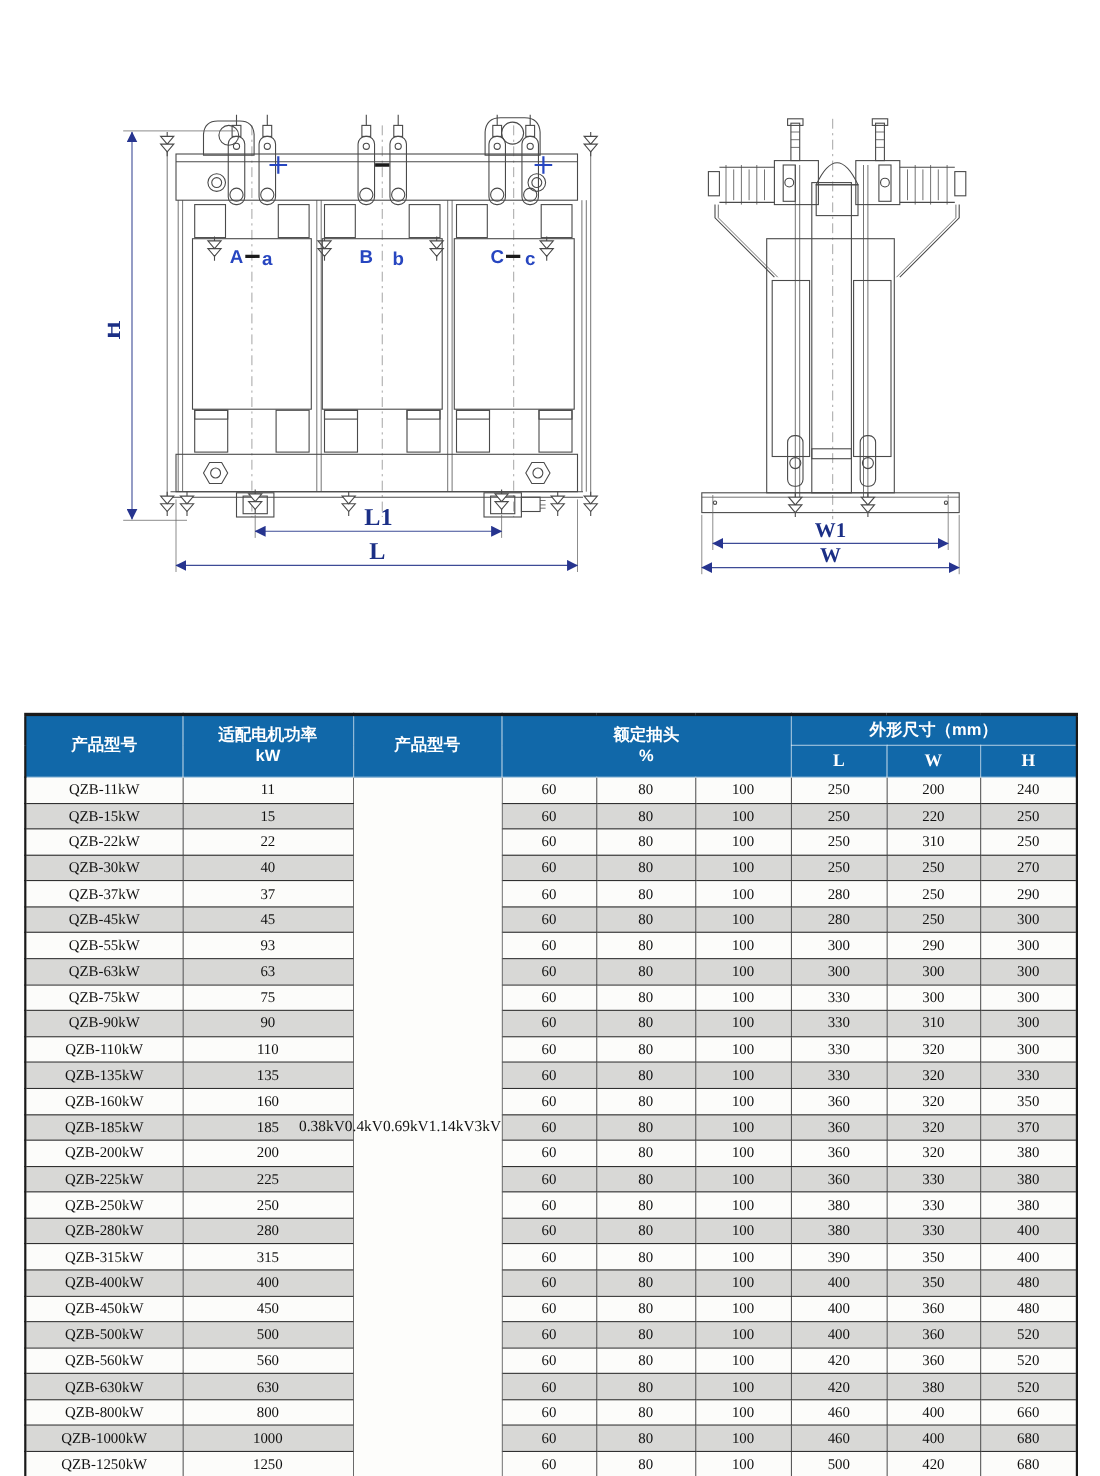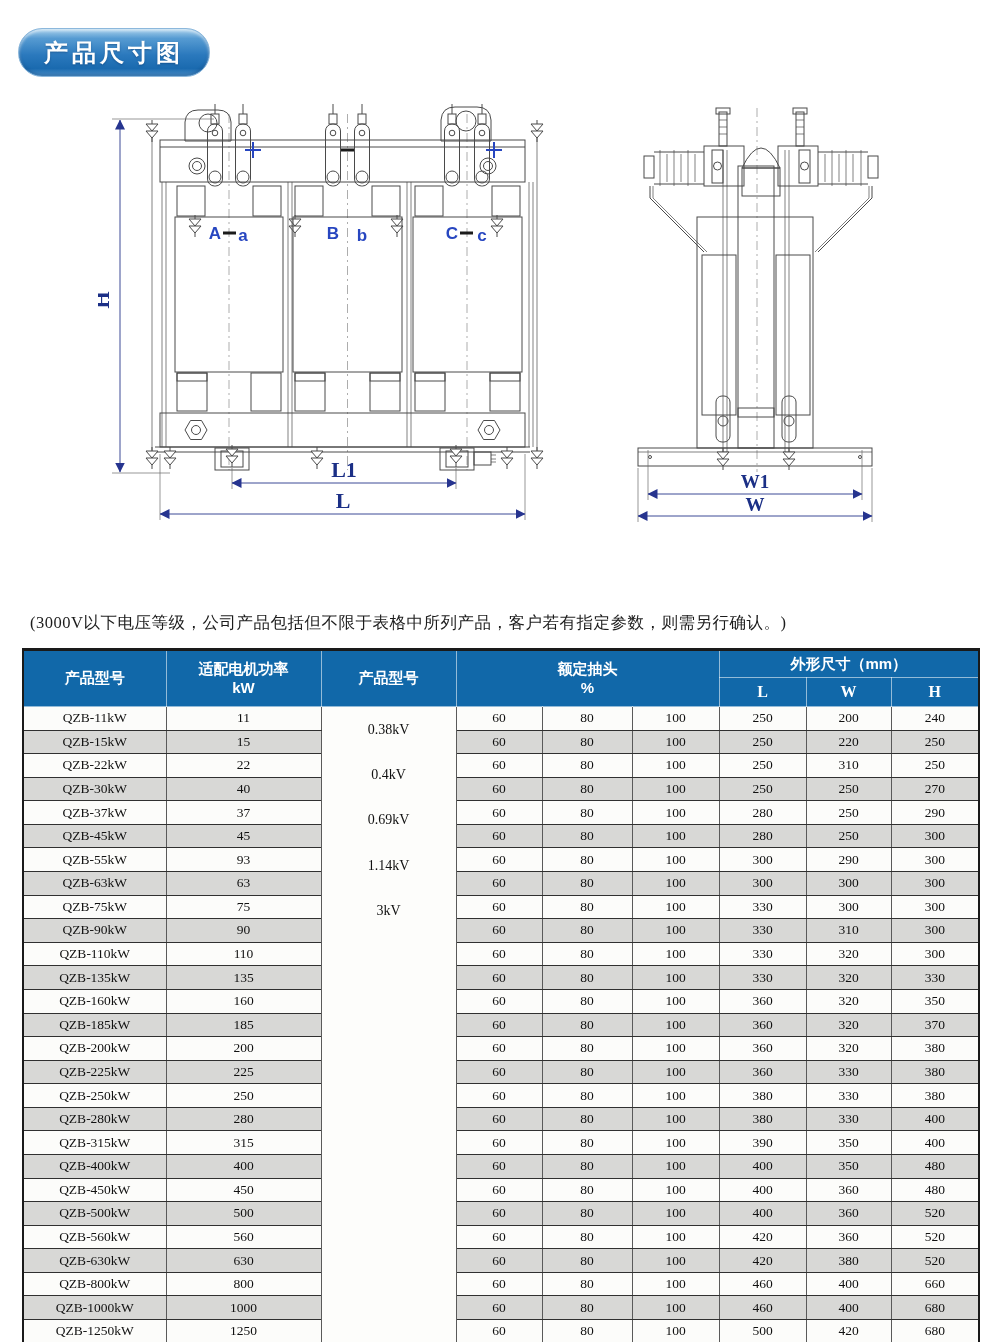--- a/index.html
+++ b/index.html
@@ -47,31 +47,30 @@
   #spec-table thead tr:last-child{height:29px;}
   #spec-table th .sub{display:block;line-height:1.25;}
   #spec-table td{border:1px solid #5a5a5a;border-top:1.5px solid #303030;border-bottom:1.5px solid #303030;
     height:22.59px;padding:0;text-align:center;vertical-align:middle;
     font-family:"Liberation Serif",serif;font-size:13.5px;color:#111;}
   #spec-table tr.plain td{background:#fcfcfa;}
   #spec-table tr.stripe td{background:#d8d8d6;}
   #spec-table td.voltage-cell{background:#fdfdfb !important;position:relative;
     border-top:1px solid #5a5a5a;border-bottom:1px solid #303030;}
   .voltage-wrap{position:absolute;left:0;top:0;right:0;bottom:0;display:flex;
-    flex-direction:column;align-items:center;justify-content:flex-start;}
+    flex-direction:row;align-items:center;justify-content:flex-end;}
   .voltage-wrap span{height:45.18px;line-height:45.18px;font-family:"Liberation Serif",serif;
     font-size:14px;color:#111;}
   #spec-table th.lwh{font-family:"Liberation Serif",serif;font-size:16px;}
 </style>
 </head>
 <body>
 
 <div id="page">
 
-  <div class="badge" id="badge1">产品尺寸图</div>
 
   <svg id="front-view" class="drawing" width="470" height="428" viewBox="98 104 470 428">
     <defs>
       <marker id="ar" viewBox="0 0 10 10" refX="9.5" refY="5" markerWidth="10" markerHeight="10" orient="auto-start-reverse">
           <path d="M0,0 L10,5 L0,10 z" fill="#26348f"></path>
         </marker>
       <pattern id="dots" width="9" height="5.5" patternUnits="userSpaceOnUse">
         <rect width="9" height="5.5" fill="#ffffff"></rect>
         <line x1="1" y1="2.7" x2="5.5" y2="2.7" stroke="#555" stroke-width=".9"></line>
       </pattern>
@@ -298,21 +297,20 @@
 
       <line class="ext" x1="638" y1="468" x2="638" y2="522"></line>
       <line class="ext" x1="872" y1="468" x2="872" y2="522"></line>
       <line class="dim" x1="638" y1="516" x2="872" y2="516" marker-start="url(#ar)" marker-end="url(#ar)"></line>
     </g>
     <text class="dimtext" x="755" y="488">W1</text>
     <text class="dimtext" x="755" y="511">W</text>
   </svg>
 
 
-  <div id="note">(3000V以下电压等级，公司产品包括但不限于表格中所列产品，客户若有指定参数，则需另行确认。)</div>
 
   <table id="spec-table">
     <colgroup>
       <col style="width:143px">
         <col style="width:155px">
         <col style="width:135px">
       <col style="width:86px">
         <col style="width:90px">
         <col style="width:87px">
       <col style="width:87px">

